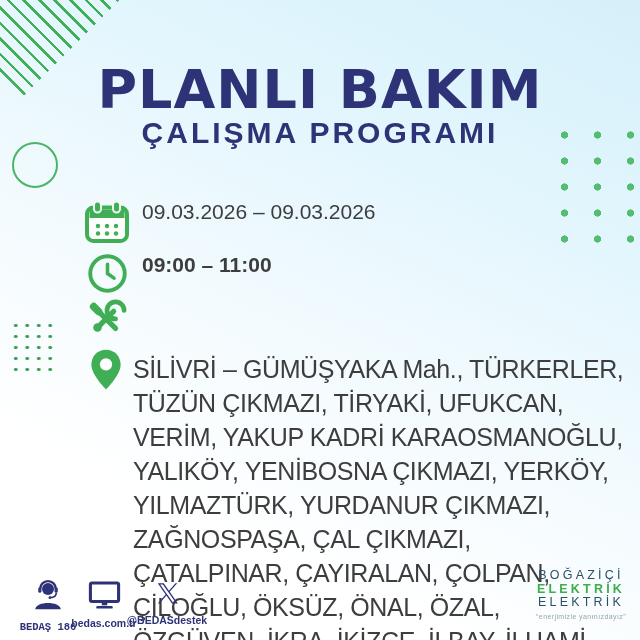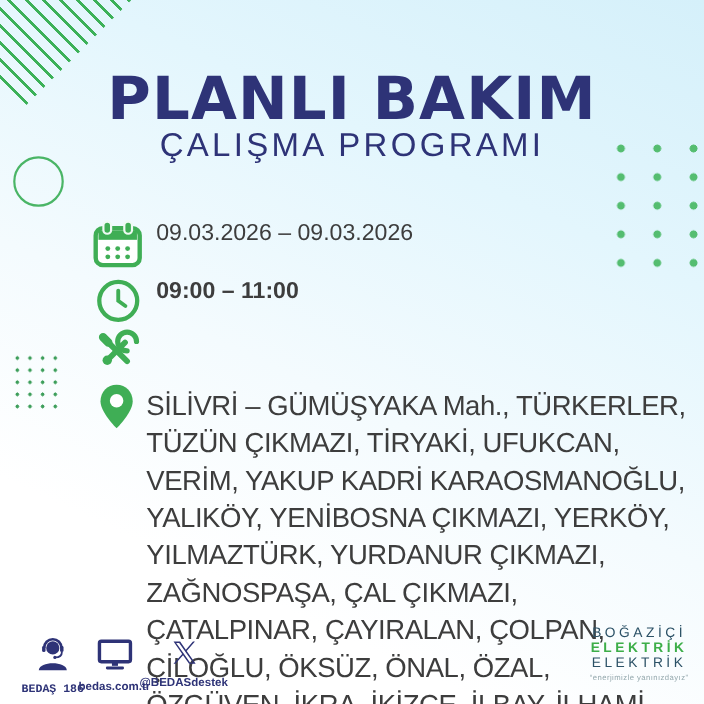--- a/index.html
+++ b/index.html
@@ -33,21 +33,21 @@
   }
 
   
   .title {
     position:absolute; top:58px; left:0; width:100%; text-align:center;
     font-family:"DejaVu Sans", sans-serif;
     font-size:54px; font-weight:800; letter-spacing:1px; color:#2e3377;
   }
   .subtitle {
     position:absolute; top:116px; left:0; width:100%; text-align:center;
-    font-size:30px; font-weight:400; letter-spacing:3px; color:#2e3377;
+    font-size:30px; font-weight:700; letter-spacing:3px; color:#2e3377;
   }
 
   
   .row { position:absolute; left:84px; display:flex; align-items:flex-start; }
   .row .ic { flex:0 0 auto; display:flex; align-items:center; justify-content:center; }
   .row .txt { margin-left:12px; font-size:21px; color:#3d3d3d; }
   .row-date { top:200px; }
   .row-time { top:253px;font-weight:bold; }
   .row-work { top:299px; }
 

